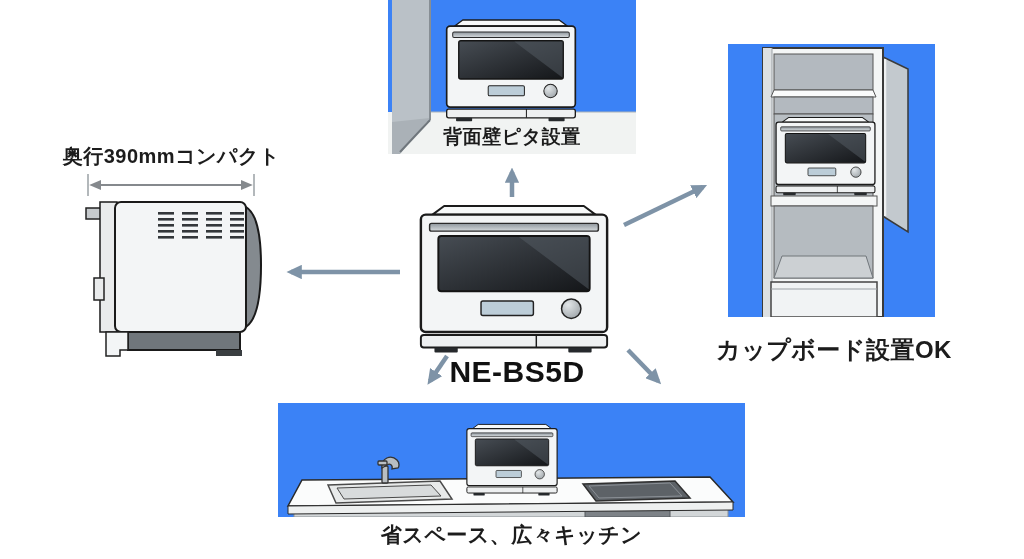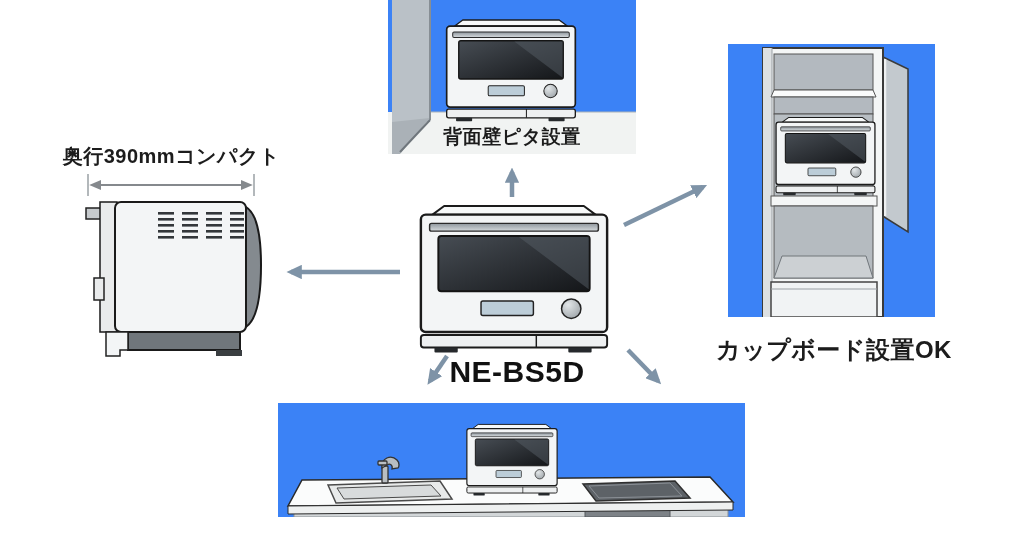--- a/index.html
+++ b/index.html
@@ -123,20 +123,21 @@
       </g>
 
       <g transform="translate(187,20) scale(0.47)">
         <use href="#mw-front" xlink:href="#mw-front"></use>
       </g>
 
       <polygon points="305,81 397,78 412,95 318,98" fill="#5d6267" stroke="#2f2f2f" stroke-width="1.5"></polygon>
       <polygon points="311,83 392,80 404,93 321,95" fill="none" stroke="#8b9096" stroke-width="1"></polygon>
     </svg>
   </div>
+  <div class="caption" id="caption-bottom">省スペース、広々キッチン</div>
 
   <div class="caption" id="caption-left">奥行390mmコンパクト</div>
   <svg class="absvg" style="left:58px;top:160px;" width="215" height="200" viewBox="0 0 215 200">
     <defs>
       <marker id="dimArrow" markerWidth="6" markerHeight="5" refX="4.6" refY="2.5" orient="auto-start-reverse">
         <path d="M0,0 L6,2.5 L0,5 z" fill="#85898d"></path>
       </marker>
     </defs>
 
     <g>

